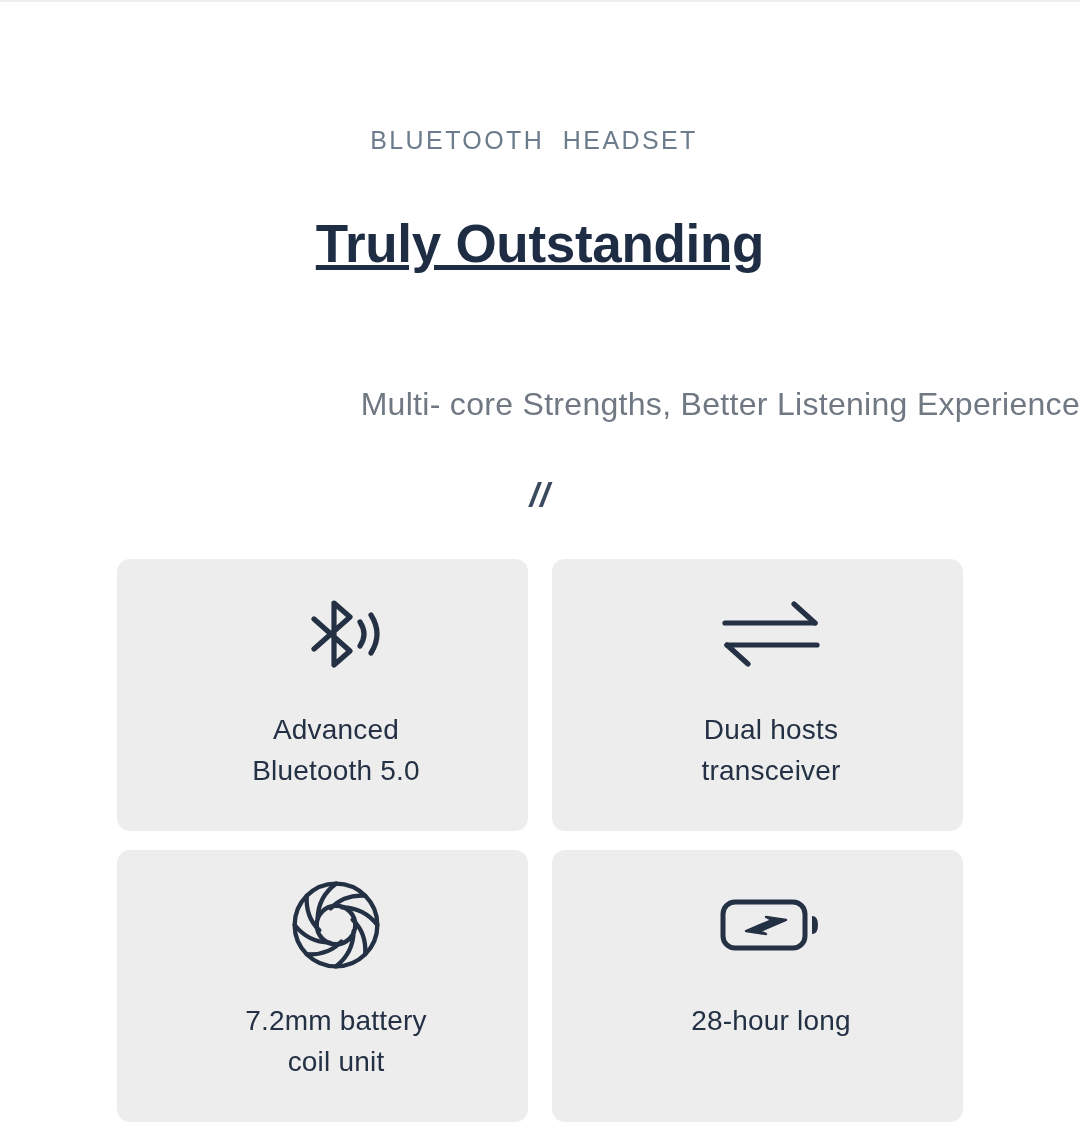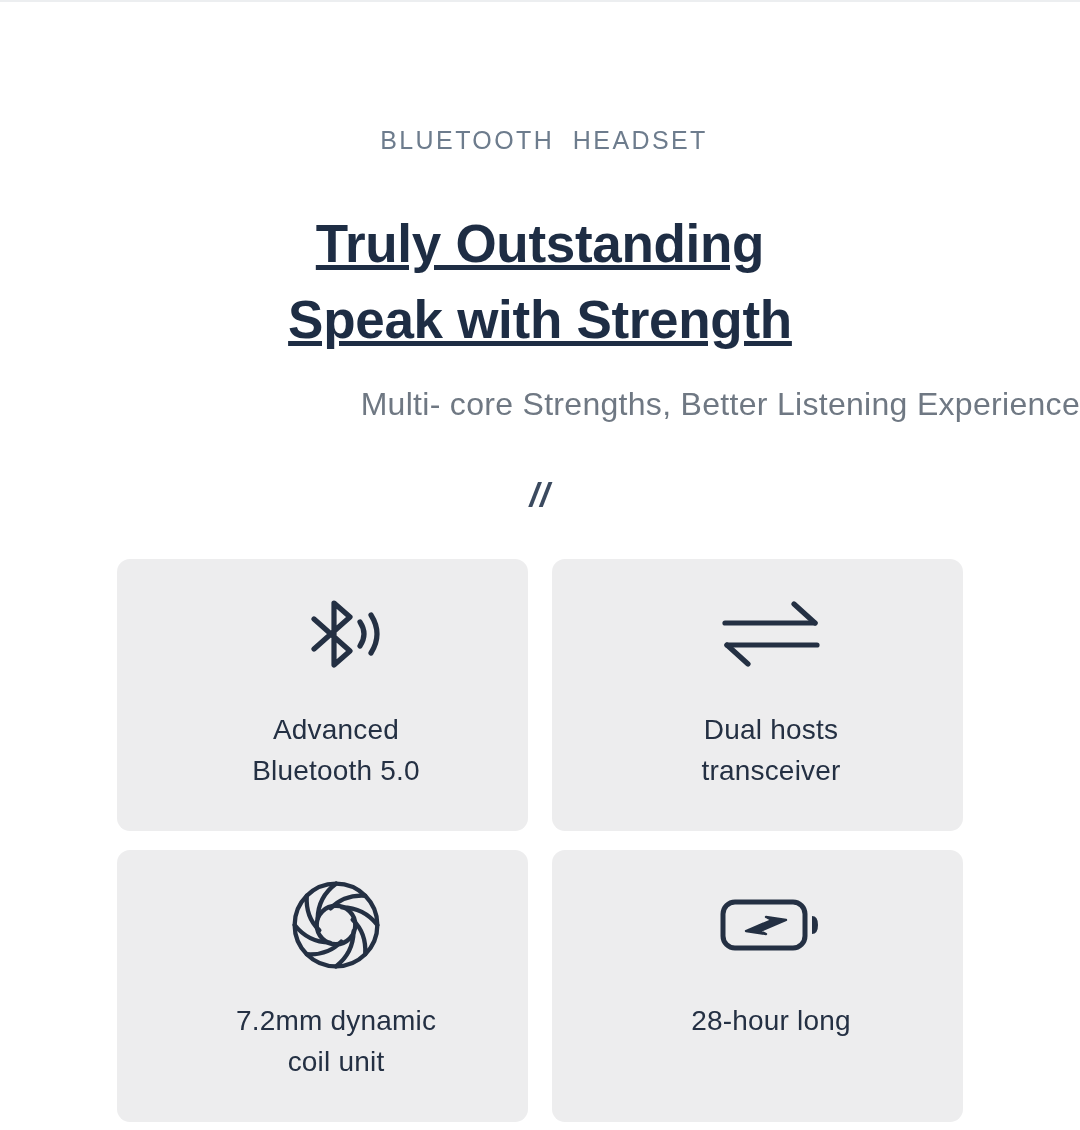--- a/index.html
+++ b/index.html
@@ -27,21 +27,21 @@
     top: 0;
     left: 0;
     width: 1080px;
     height: 1130px;
   }
 
   
   .eyebrow {
     position: absolute;
     top: 126px;
-    left: 10px;
+    left: 0;
     width: 1068px;
     text-align: center;
     font-size: 25px;
     letter-spacing: 2.4px;
     color: #6d7c8d;
     font-weight: 400;
     white-space: pre;
   }
   .headline {
     position: absolute;
@@ -133,21 +133,20 @@
 <body>
 
 <div class="page">
 
   <div class="top-rule"></div>
 
   <div class="eyebrow">BLUETOOTH  HEADSET</div>
 
   <div class="headline">
     <span class="line">Truly Outstanding</span>
-    <span class="line">Speak with Strength</span>
   </div>
 
   <div class="subtitle">Multi- core Strengths, Better Listening Experience</div>
 
   <div class="divider">//</div>
 
   <div class="grid">
 
     <div class="card">
       <div class="icon-wrap">
@@ -189,21 +188,21 @@
             <path d="M94 50 Q79.5 31.6 56.6 31.3"></path>
             <path d="M81.1 81.1 Q82.5 58.4 67.7 44.4"></path>
             <path d="M50 94 Q68.4 79.5 68.7 56.6"></path>
             <path d="M18.9 81.1 Q41.6 82.5 55.6 67.7"></path>
             <path d="M6 50 Q20.5 68.4 43.4 68.7"></path>
             <path d="M18.9 18.9 Q17.5 41.6 32.3 55.6"></path>
           </g>
         </svg>
       </div>
       <div class="caption">
-        <span class="line">7.2mm dynamic</span>
+        <span class="line">7.2mm battery</span>
         <span class="line">coil unit</span>
       </div>
     </div>
 
     <div class="card">
       <div class="icon-wrap">
         <svg width="104" height="64" viewBox="0 0 104 64" fill="none" stroke="#243043" stroke-width="5" stroke-linecap="round" stroke-linejoin="round">
           <rect x="4" y="9" width="82" height="46" rx="12"></rect>
           <path d="M93 23 Q99 23 99 32 Q99 41 93 41 Z" fill="#243043" stroke="none"></path>
           <path d="M27 38 L53 27 L47 24 L67 27 L41 38 L47 41 Z" fill="#243043" stroke="#243043" stroke-width="2.4"></path>

